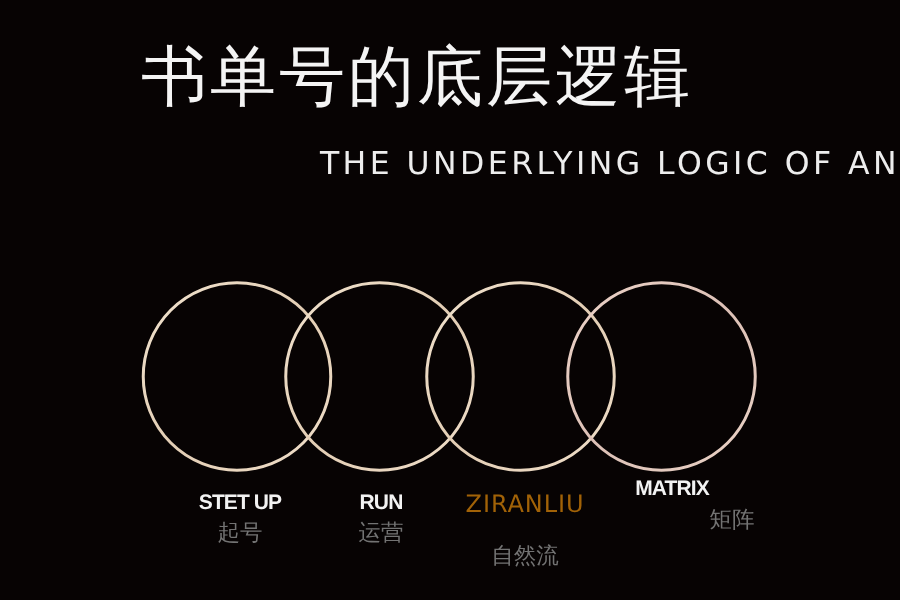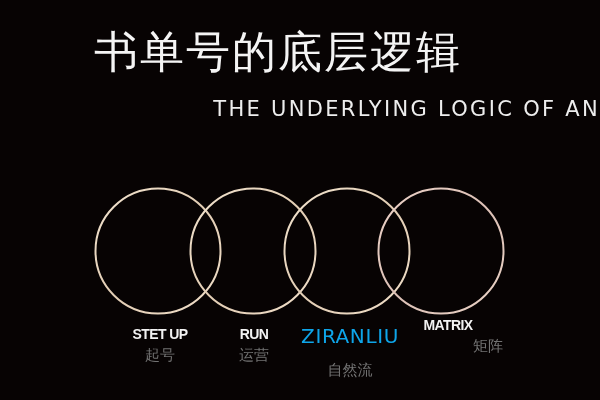--- a/index.html
+++ b/index.html
@@ -61,23 +61,23 @@
       font-family: "Liberation Sans", sans-serif;
       font-weight: bold;
       font-size: 14px;
       letter-spacing: -0.6px;
       line-height: 16px;
       height: 18px;
     }
     .label .en.light {
       font-family: "DejaVu Sans", sans-serif;
       font-weight: normal;
-      font-size: 20px;
+      font-size: 16px;
       letter-spacing: 0.6px;
-      color: #0ea5e9;
+      color: #a16207;
     }
     .label .cn {
       display: block;
       font-family: "DejaVu Sans", sans-serif;
       font-size: 15px;
       line-height: 18px;
       margin-top: 2px;
       color: #737373;
     }
   </style>

